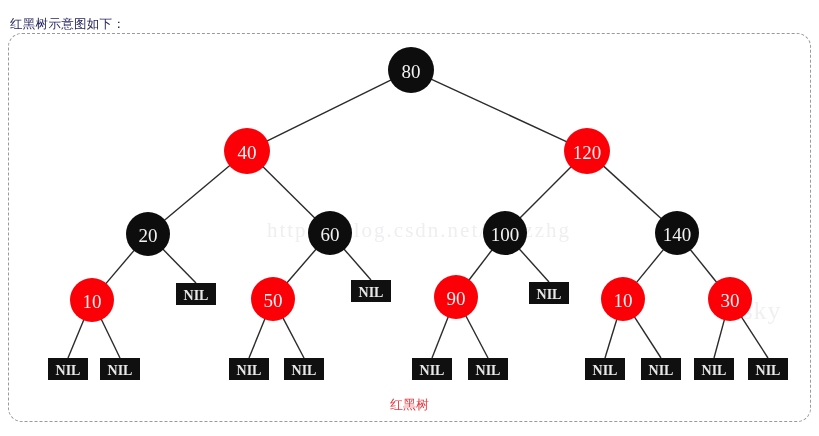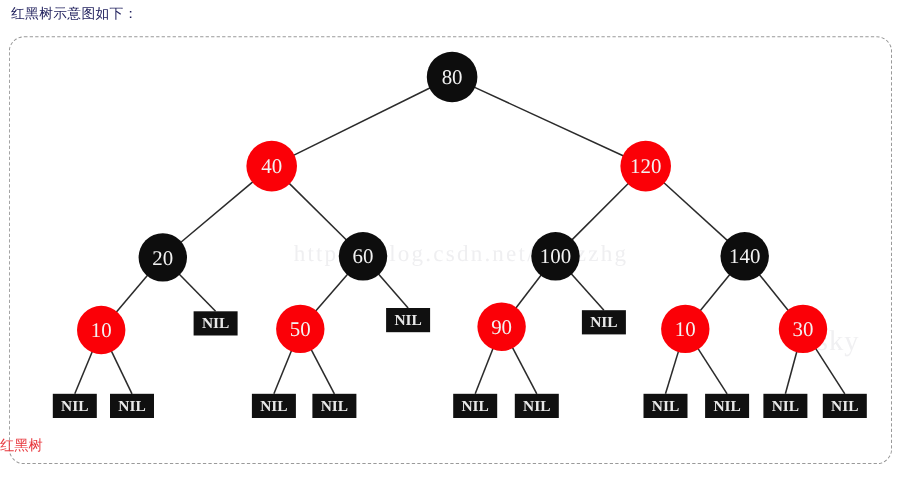--- a/index.html
+++ b/index.html
@@ -10,21 +10,21 @@
   body {
     width: 819px;
     height: 436px;
     position: relative;
     font-family: "Liberation Sans", sans-serif;
     overflow: hidden;
   }
   #caption-title {
     position: absolute;
     left: 10px;
-    top: 4px;
+    top: 16px;
     font-size: 12.5px;
     color: #1f1f5c;
     font-family: "DejaVu Sans", sans-serif;
     white-space: nowrap;
     letter-spacing: 0.3px;
   }
   #diagram-frame {
     position: absolute;
     left: 8px;
     top: 33px;
@@ -79,21 +79,21 @@
     font-size: 26px;
     letter-spacing: 1px;
     text-anchor: middle;
     dominant-baseline: central;
   }
   #figure-caption {
     position: absolute;
     top: 396px;
     left: 0;
     width: 819px;
-    text-align: left;
+    text-align: center;
     font-size: 13px;
     color: #e8393f;
     font-family: "DejaVu Sans", sans-serif;
   }
 </style>
 </head>
 <body>
 
 <div id="caption-title">红黑树示意图如下：</div>
 

